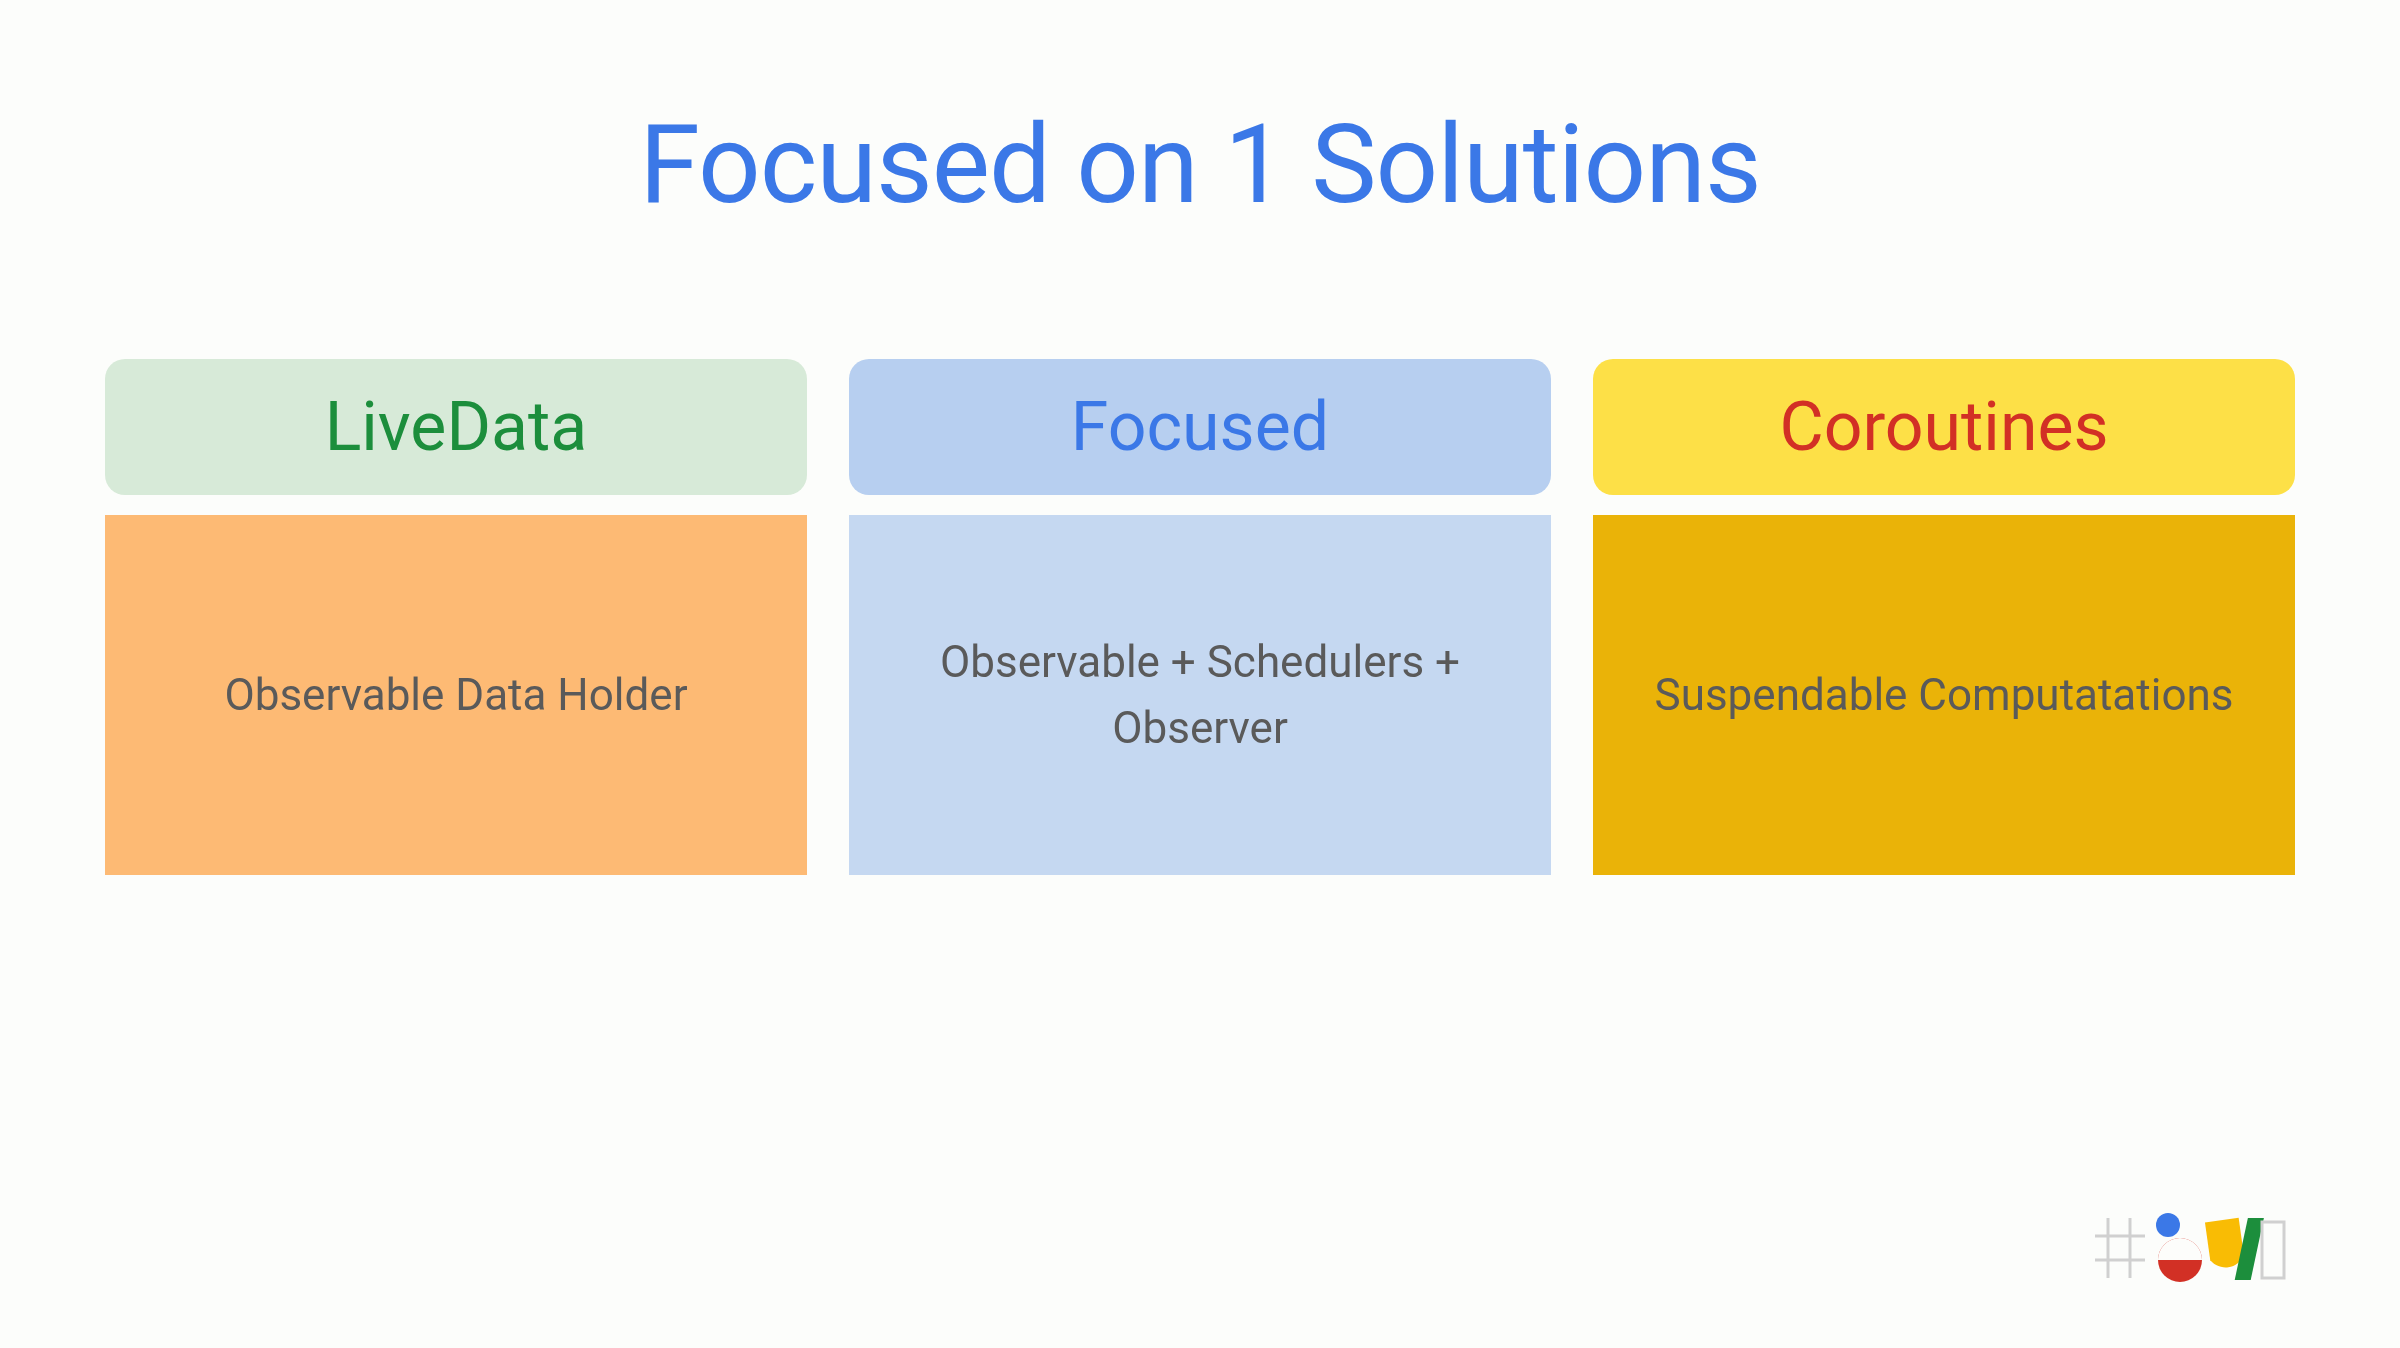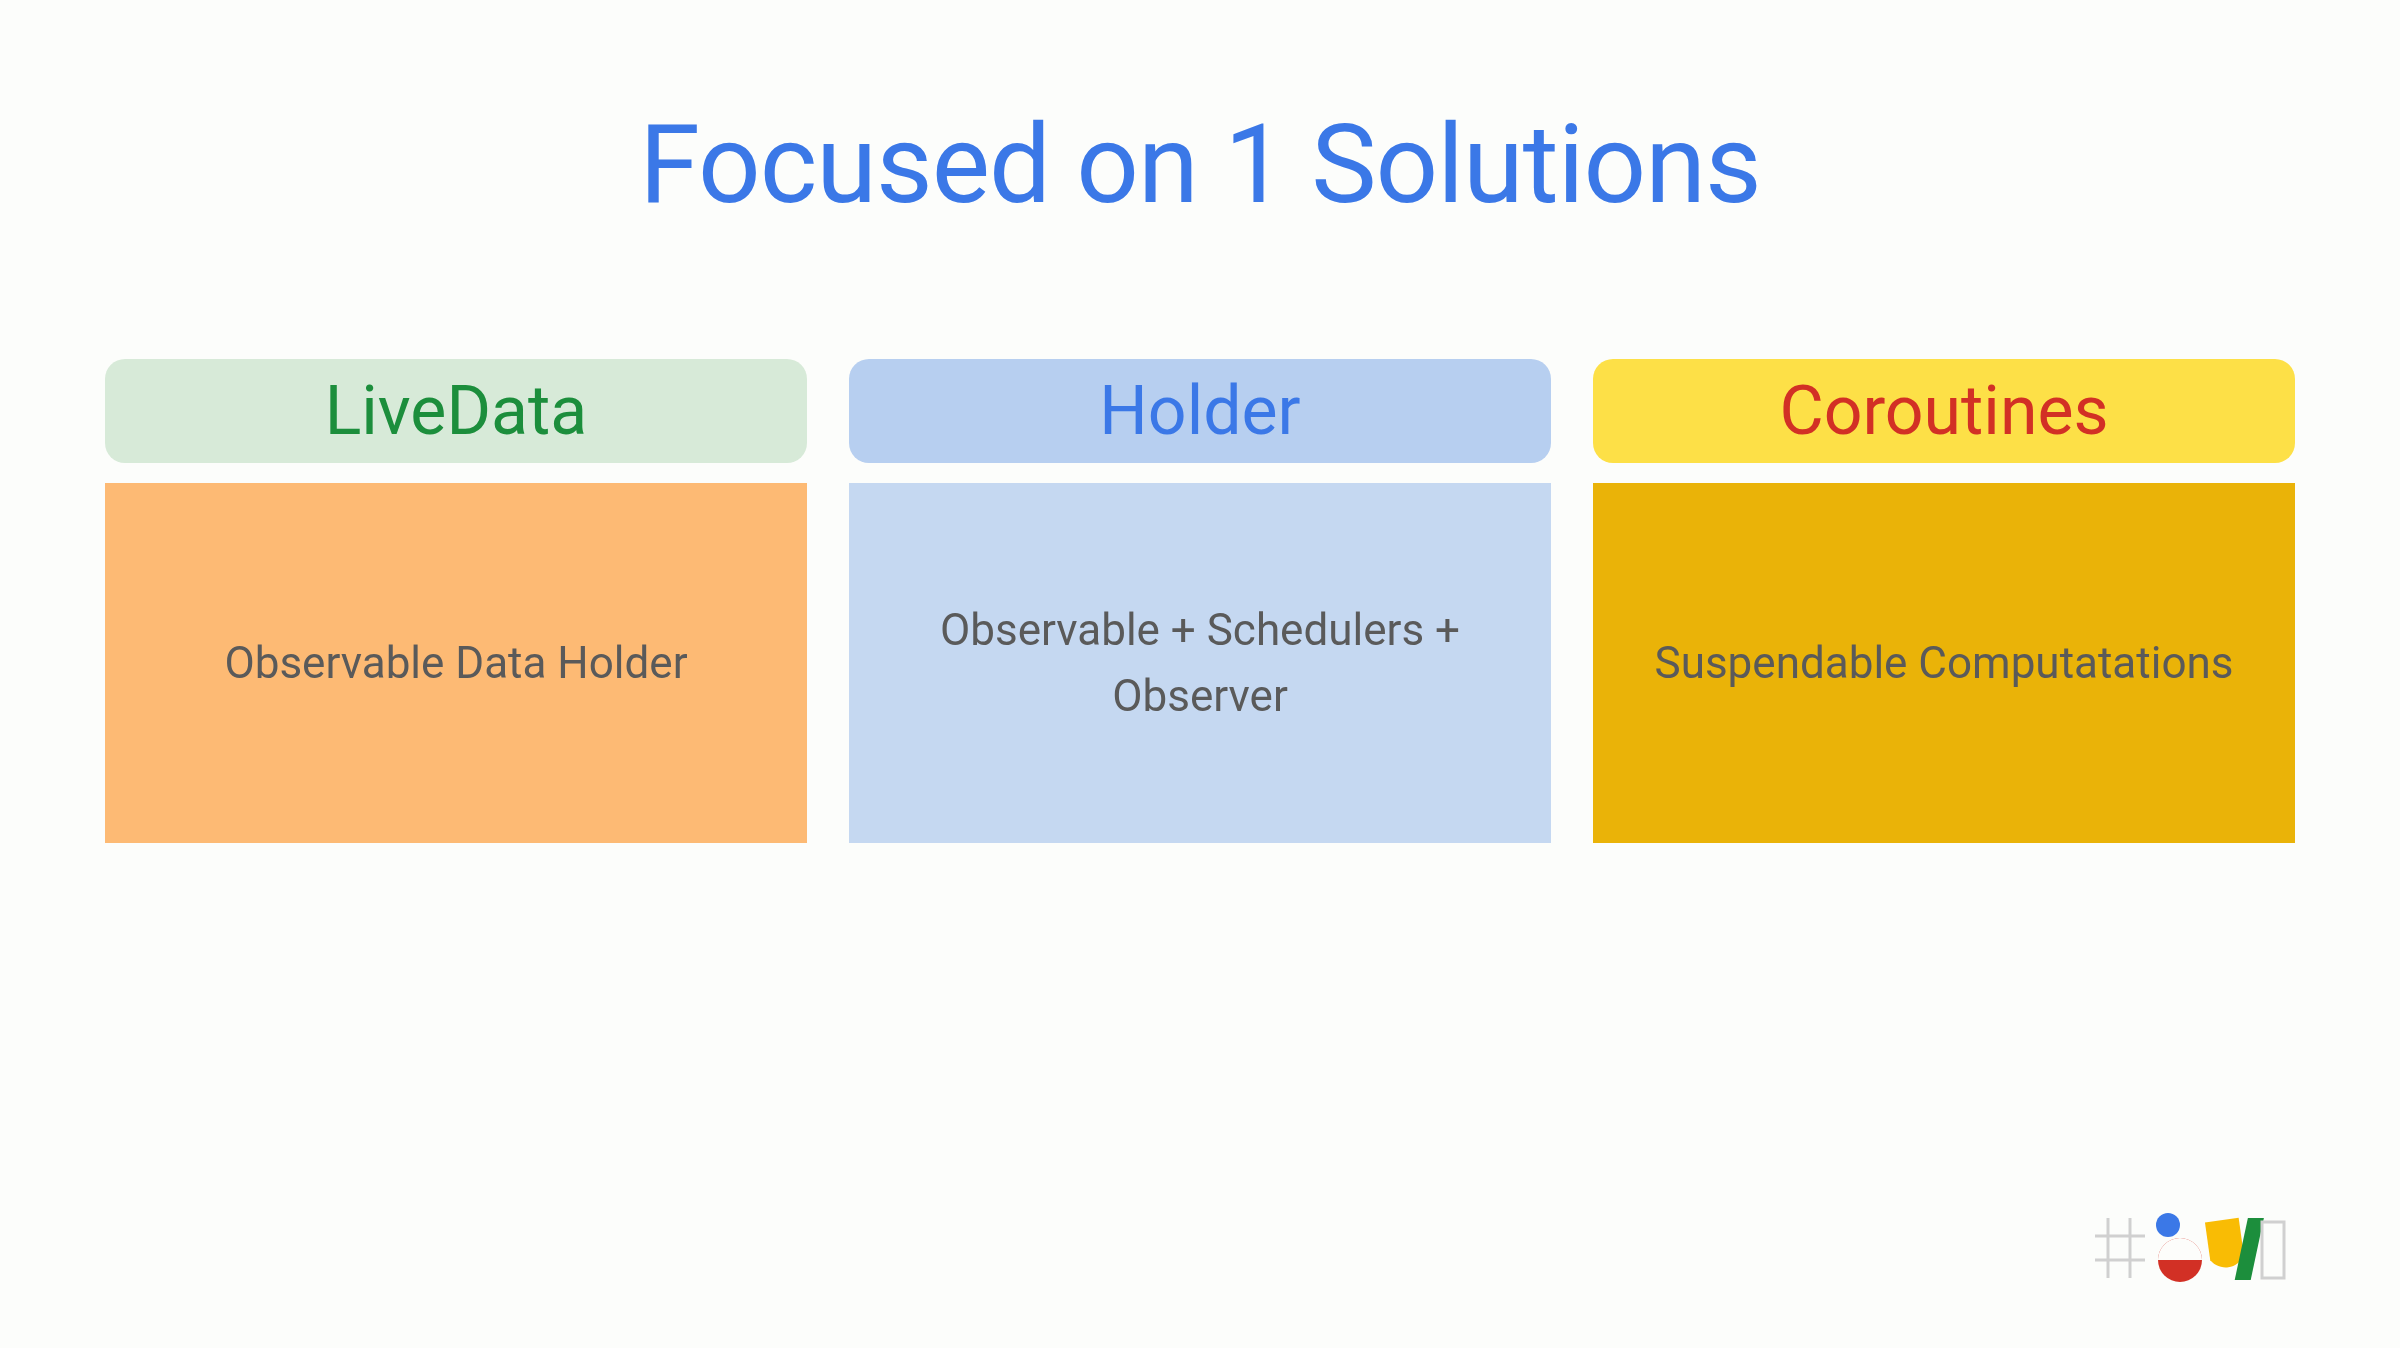--- a/index.html
+++ b/index.html
@@ -35,21 +35,21 @@
       padding: 0 5px;
     }
     .card {
       flex: 1;
       display: flex;
       flex-direction: column;
     }
     .card-header {
       border-radius: 20px;
       text-align: center;
-      padding: 12px 20px;
+      padding: 28px 20px;
       font-size: 68px;
       font-weight: 400;
       margin-bottom: 20px;
     }
     .card-body {
       height: 360px;
       display: flex;
       align-items: center;
       justify-content: center;
       text-align: center;
@@ -94,21 +94,21 @@
 <div class="slide">
   <h1 class="title">Focused on 1 Solutions</h1>
 
   <div class="cards">
     <div class="card card-green">
       <div class="card-header">LiveData</div>
       <div class="card-body">Observable Data Holder</div>
     </div>
 
     <div class="card card-blue">
-      <div class="card-header">Holder</div>
+      <div class="card-header">Focused</div>
       <div class="card-body">Observable + Schedulers + Observer</div>
     </div>
 
     <div class="card card-red">
       <div class="card-header">Coroutines</div>
       <div class="card-body">Suspendable Computatations</div>
     </div>
   </div>
 
   <div class="logo" aria-label="Google I/O 19">

